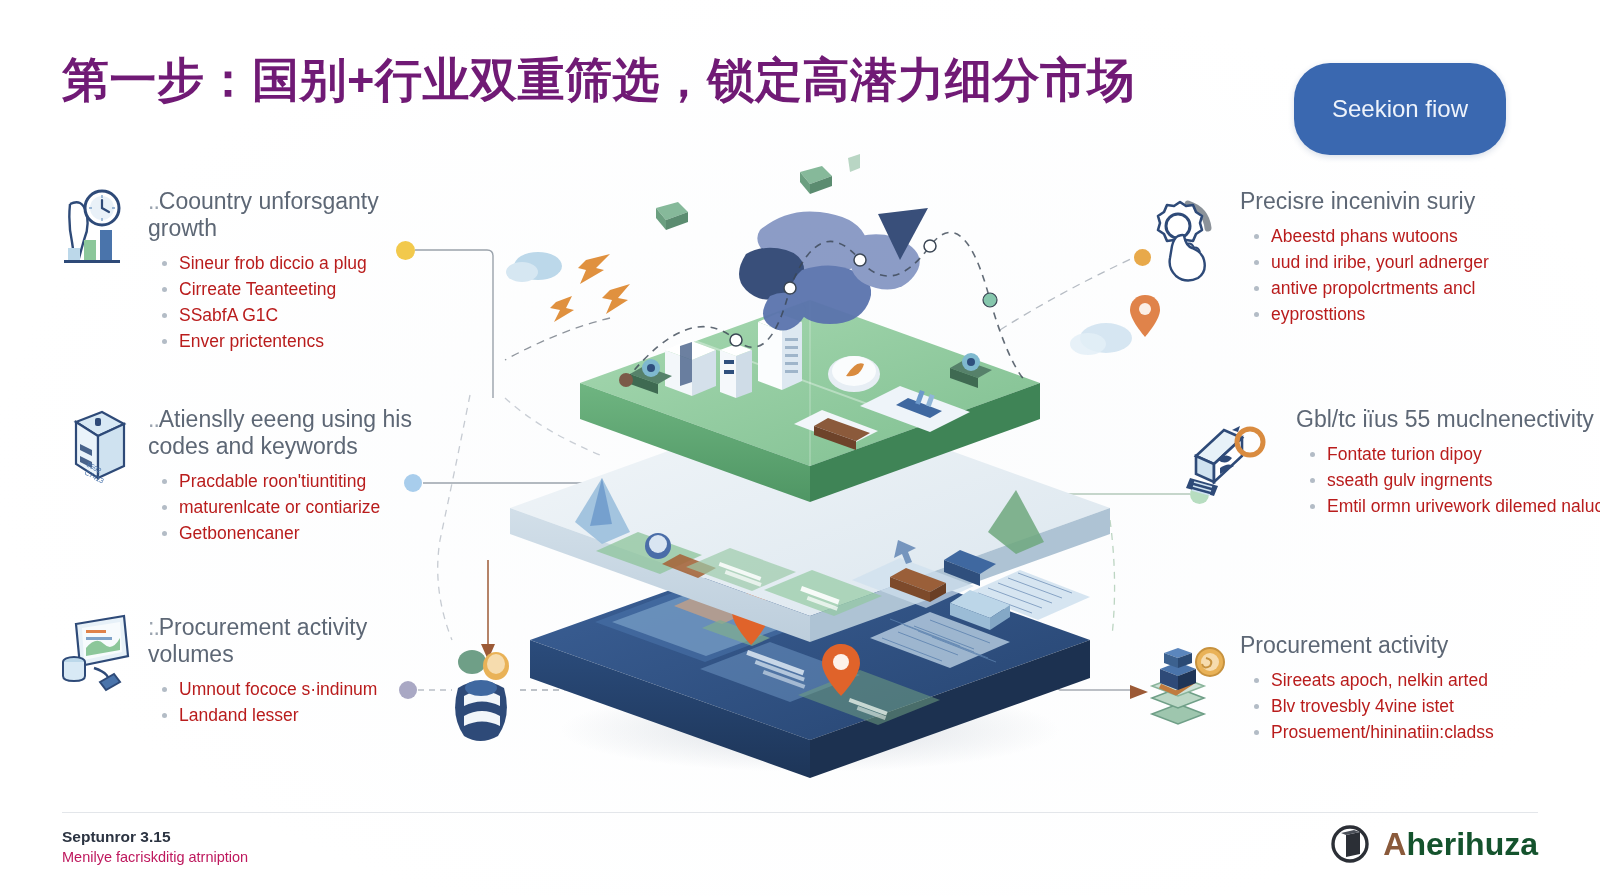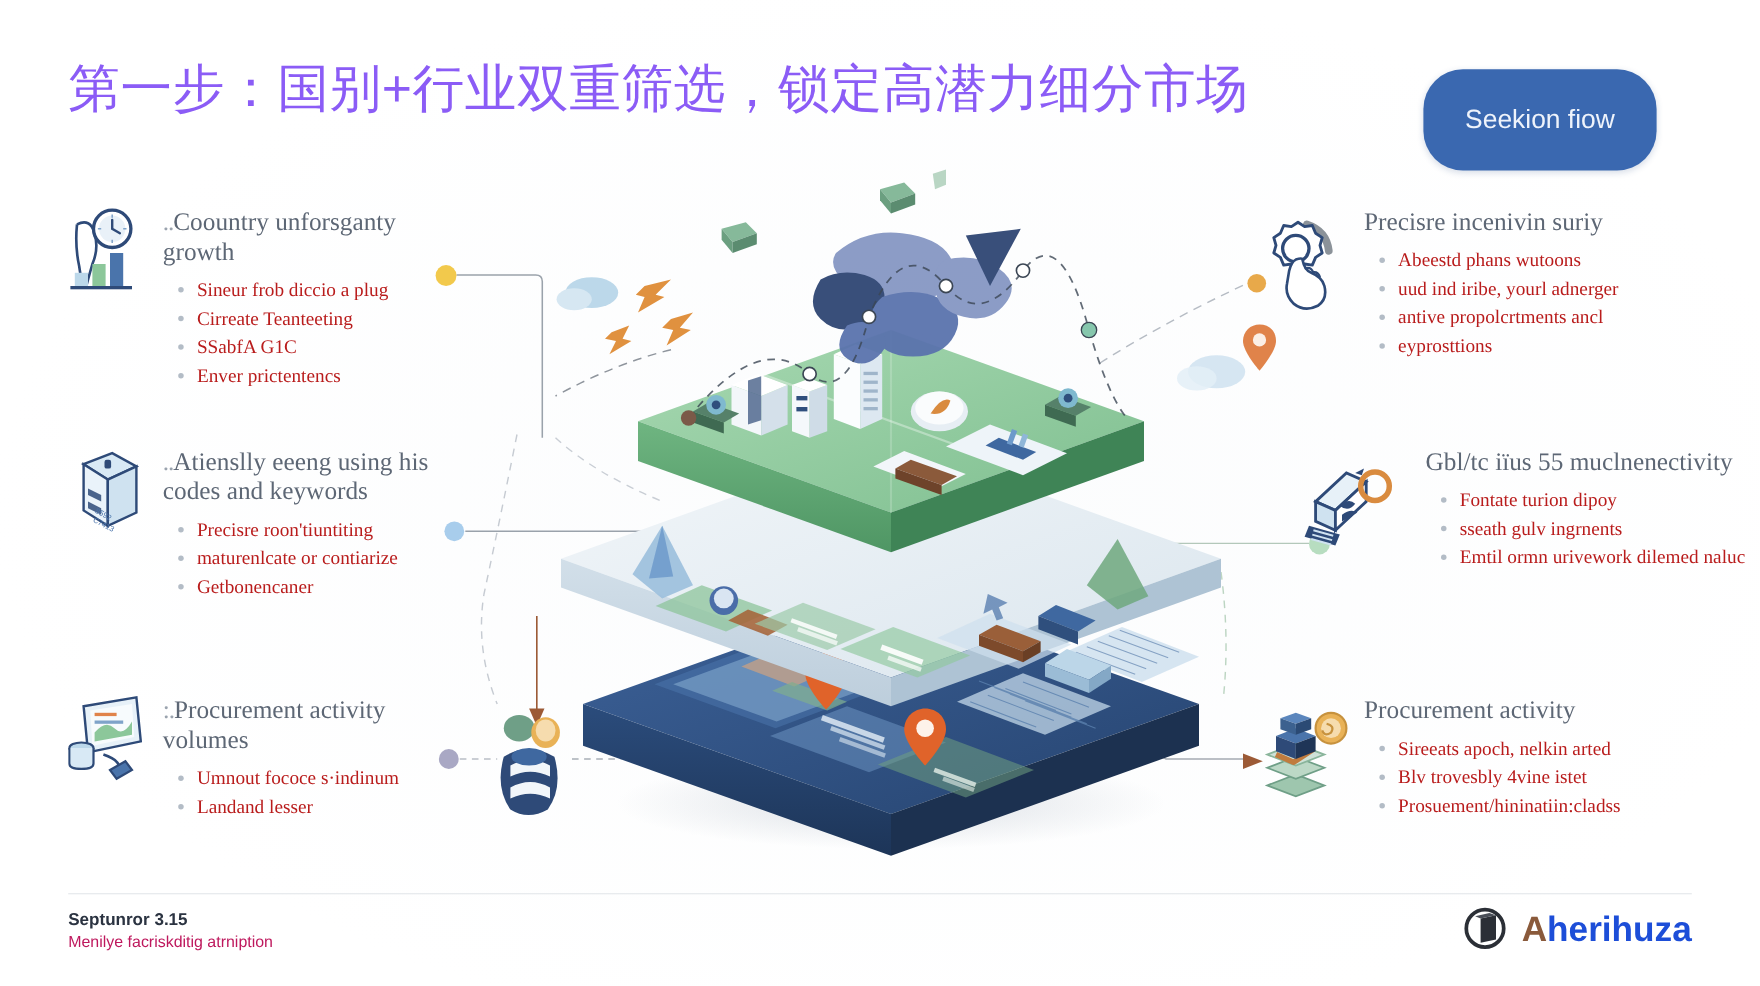--- a/index.html
+++ b/index.html
@@ -12,58 +12,58 @@
   }
   
   .page-wash{position:absolute;inset:0;background:
       radial-gradient(1200px 700px at 52% 52%, #fbfcfd 0%, #ffffff 70%);
       pointer-events:none;}
 
   
   .header{position:absolute;left:62px;top:28px;right:62px;height:84px;}
   .title{
     position:absolute;left:0;top:24px;
-    font-size:47px;line-height:56px;font-weight:400;
-    letter-spacing:.5px;color:#8b5cf6;white-space:nowrap;
+    font-size:47px;line-height:56px;font-weight:700;
+    letter-spacing:.5px;color:#701a75;white-space:nowrap;
   }
   .flow-pill{
     position:absolute;right:32px;top:35px;
     background:#3a68b0;color:#eef3fb;
     border-radius:36px;
     padding:32px 38px;
     font-size:24px;line-height:28px;font-weight:400;
     box-shadow:0 2px 6px rgba(40,70,130,.18);
     white-space:nowrap;
   }
 
   
   .block{position:absolute;display:flex;gap:14px;}
   .block.left{flex-direction:row;}
   .block.right{flex-direction:row;align-items:flex-end;}
   .blk-icon{width:72px;min-width:72px;height:84px;position:relative;}
-  .blk-text{padding-top:2px;font-family:Liberation Serif, serif;}
+  .blk-text{padding-top:2px;}
   .blk-title{
     font-size:23px;line-height:27px;color:#5d6775;font-weight:400;
     max-width:272px;margin:0 0 8px 0;
   }
   .blk-title .lead{color:#9aa3ae;letter-spacing:-1px;}
   .blk-list{list-style:none;margin:0;padding:0 0 0 14px;}
   .blk-list li{
     font-size:17.5px;line-height:26px;color:#b91c1c;
     position:relative;padding-left:17px;white-space:nowrap;
   }
   .blk-list li:before{
     content:"";position:absolute;left:0;top:11px;
     width:5px;height:5px;border-radius:50%;background:#b3bcc6;
   }
 
   
   #b-tl{left:62px;top:186px;}
   #b-ml{left:62px;top:404px;}
-  #b-bl{left:62px;top:630px;}
+  #b-bl{left:62px;top:612px;}
   #b-tr{left:1240px;top:186px;}
   #b-mr{left:1296px;top:404px;}
   #b-br{left:1240px;top:630px;}
   #b-tr .blk-icon,#b-mr .blk-icon,#b-br .blk-icon{
     position:absolute;left:-96px;top:12px;
   }
   #b-mr .blk-icon{left:-112px;top:16px;}
   #b-tr .blk-title,#b-mr .blk-title,#b-br .blk-title{max-width:300px;}
 
   
@@ -74,21 +74,21 @@
   .illus{position:absolute;left:430px;top:150px;width:740px;height:640px;}
 
   
   .footer-rule{position:absolute;left:62px;right:62px;top:812px;height:1px;background:#e3e6ea;}
   .footer-left{position:absolute;left:62px;top:826px;}
   .ft-title{font-size:15.5px;font-weight:700;color:#2b3341;line-height:21px;}
   .ft-sub{font-size:14.5px;color:#be185d;line-height:21px;}
   .brand{position:absolute;right:62px;top:824px;display:flex;align-items:center;gap:13px;}
   .brand-name{font-size:32px;font-weight:700;line-height:36px;}
   .brand-name .a{color:#8a5a3b;}
-  .brand-name .rest{color:#1d4ed8;}
+  .brand-name .rest{color:#14532d;}
 </style>
 </head>
 <body>
 
 <div class="page-wash"></div>
 
 <div class="header">
   <div class="title">第一步：国别+行业双重筛选，锁定高潜力细分市场</div>
   <div class="flow-pill">Seekion fiow</div>
 </div>
@@ -388,21 +388,21 @@
       </g>
       <text x="24" y="62" font-size="7" fill="#4a74ab" transform="rotate(28 24 62)" font-family="Liberation Sans, sans-serif">8592</text>
       <text x="22" y="70" font-size="7" fill="#4a74ab" transform="rotate(28 22 70)" font-family="Liberation Sans, sans-serif">C7413</text>
     </svg>
   </div>
   <div class="blk-text">
     <div class="blk-title">
       <span class="lead">..</span><span>Atienslly eeeng using his codes and keywords</span>
     </div>
     <ul class="blk-list">
-      <li>Precisre roon'tiuntiting</li>
+      <li>Pracdable roon'tiuntiting</li>
       <li>maturenlcate or contiarize</li>
       <li>Getbonencaner</li>
     </ul>
   </div>
 </div>
 
 <div class="block left" id="b-bl">
   <div class="blk-icon">
     <svg viewBox="0 0 72 84" width="72" height="84">
       <polygon points="14,12 62,4 66,44 18,54" fill="#e7f1f8" stroke="#2e4a78" stroke-width="2.2"></polygon>

